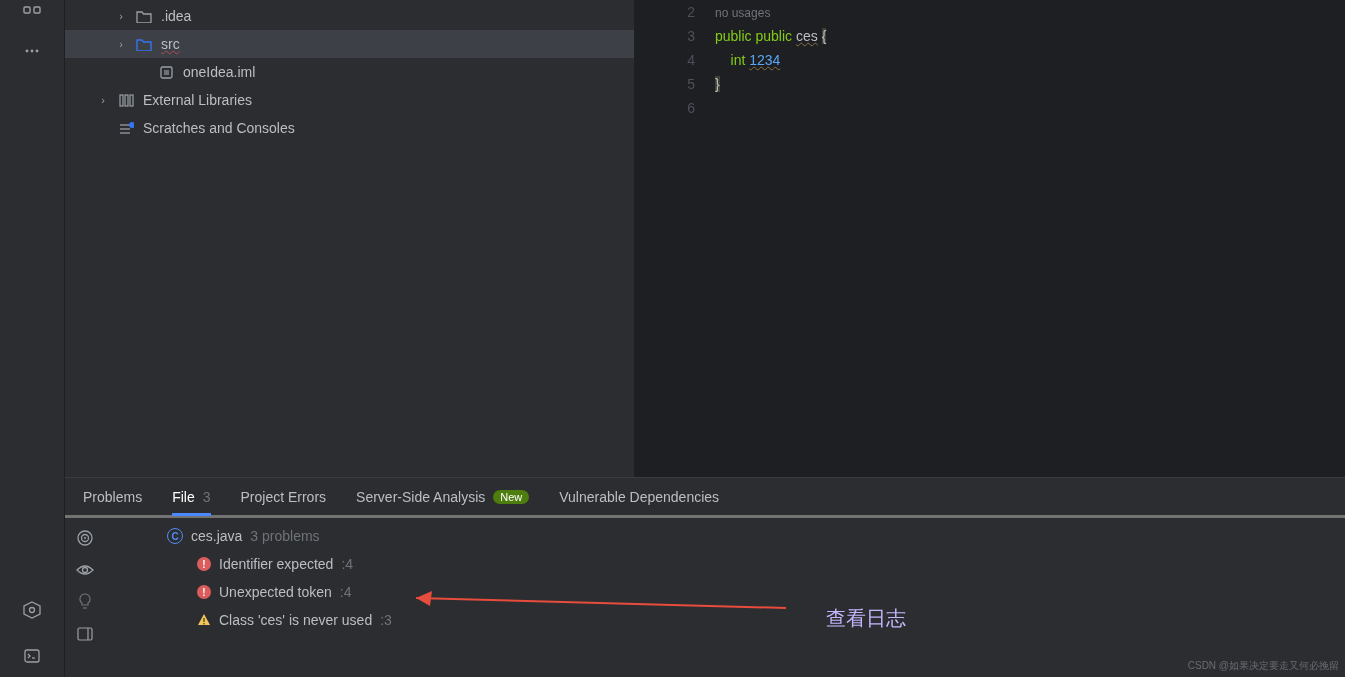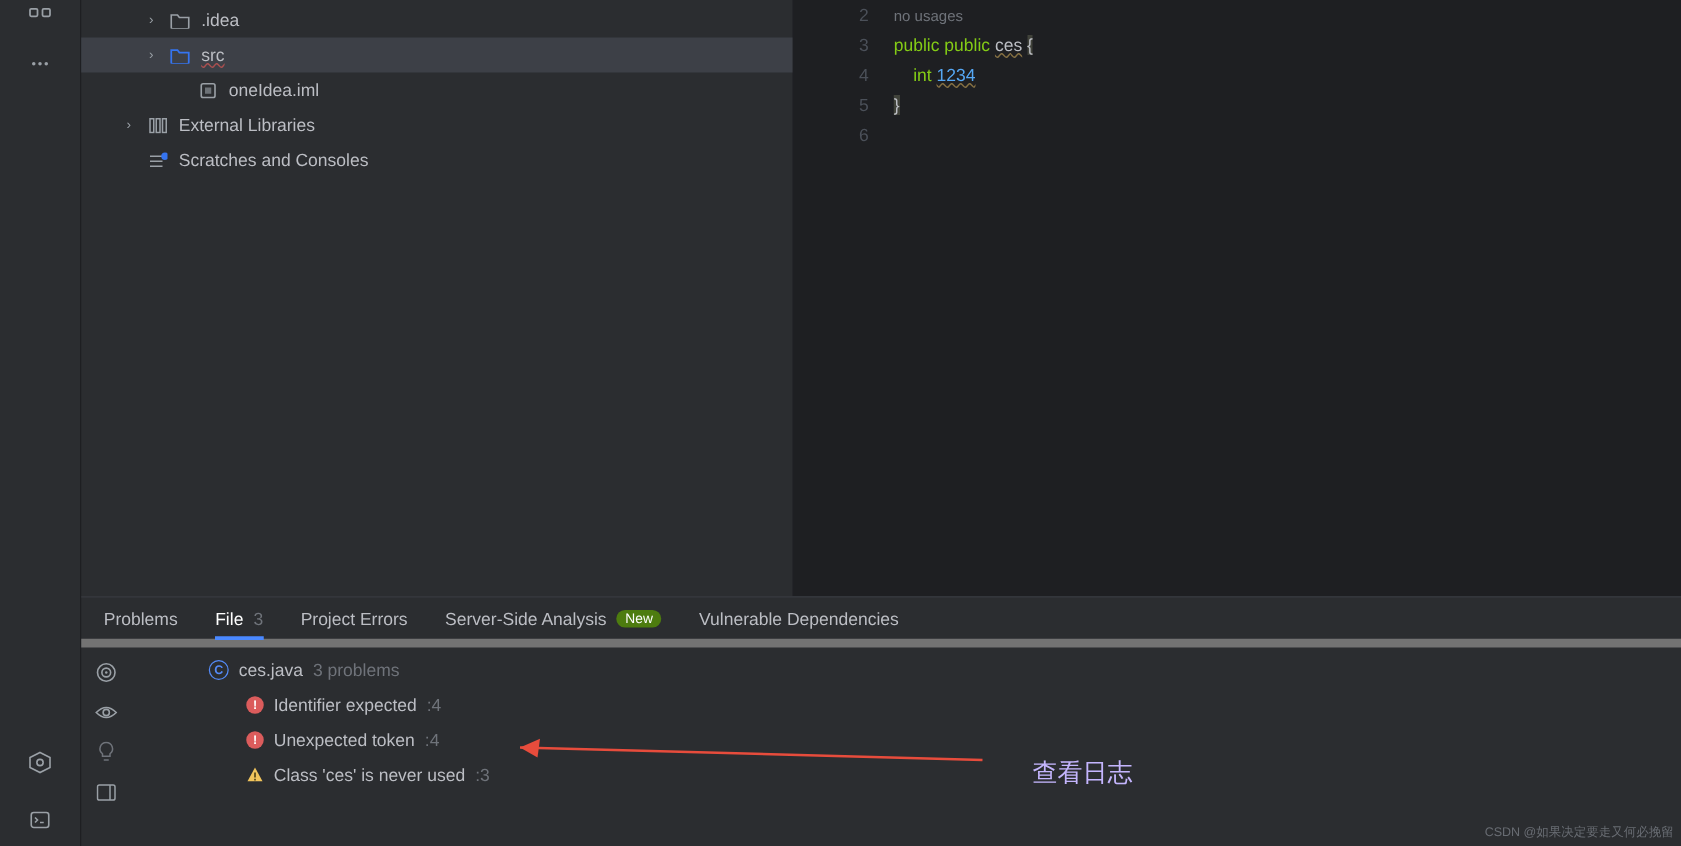--- a/index.html
+++ b/index.html
@@ -26,21 +26,21 @@
 .gutter div { height:24px; line-height:24px;}
 .code { flex:1; font-family: "JetBrains Mono", Consolas, monospace; font-size:14px; padding-top:0px;}
 .code .line { height:24px; line-height:24px; white-space:pre;}
 .kw { color:#84cc16;}
 .cls { color:#bcbec4;}
 .num { color:#56a8f5; text-decoration: underline wavy #857042 1px;}
 .brace { color:#bcbec4;}
 .brace-hl { background:#40423a;}
 .hint { color:#6f737a; font-size:12px;}
 .panel { border-top:1px solid #393b40; background:#2b2d30; height:200px; display:flex; flex-direction:column;}
-.tabbar { display:flex; align-items:flex-start; height:40px; padding-left:18px; gap:30px; border-bottom:7px solid #737373;}
+.tabbar { display:flex; align-items:flex-start; height:40px; padding-left:18px; gap:30px; border-bottom:3px solid #737373;}
 .tab { display:flex; align-items:center; gap:8px; color:#bcbec4; font-size:14px; cursor:pointer; height:100%; position:relative;}
 .tab.active { color:#ffffff;}
 .tab.active::after { content:""; position:absolute; left:0; right:0; bottom:-1px; height:3px; background:#4a88ff;}
 .tab .count { color:#6f737a;}
 .tab .badge { background:#4d7c0f; color:#fff; font-size:11px; padding:1px 7px; border-radius:9px;}
 .panel-body { flex:1; display:flex; }
 .panel-leftbar { width:40px; display:flex; flex-direction:column; align-items:center; gap:12px; padding-top:10px;}
 .panel-leftbar .pico { width:20px; height:20px; color:#9aa0a6; display:flex; align-items:center; justify-content:center; cursor:pointer; font-size:15px;}
 .problems-content { flex:1; padding-top:10px; font-size:14px;}
 .file-head { display:flex; align-items:center; gap:8px; padding-left:62px; margin-bottom:6px;}

